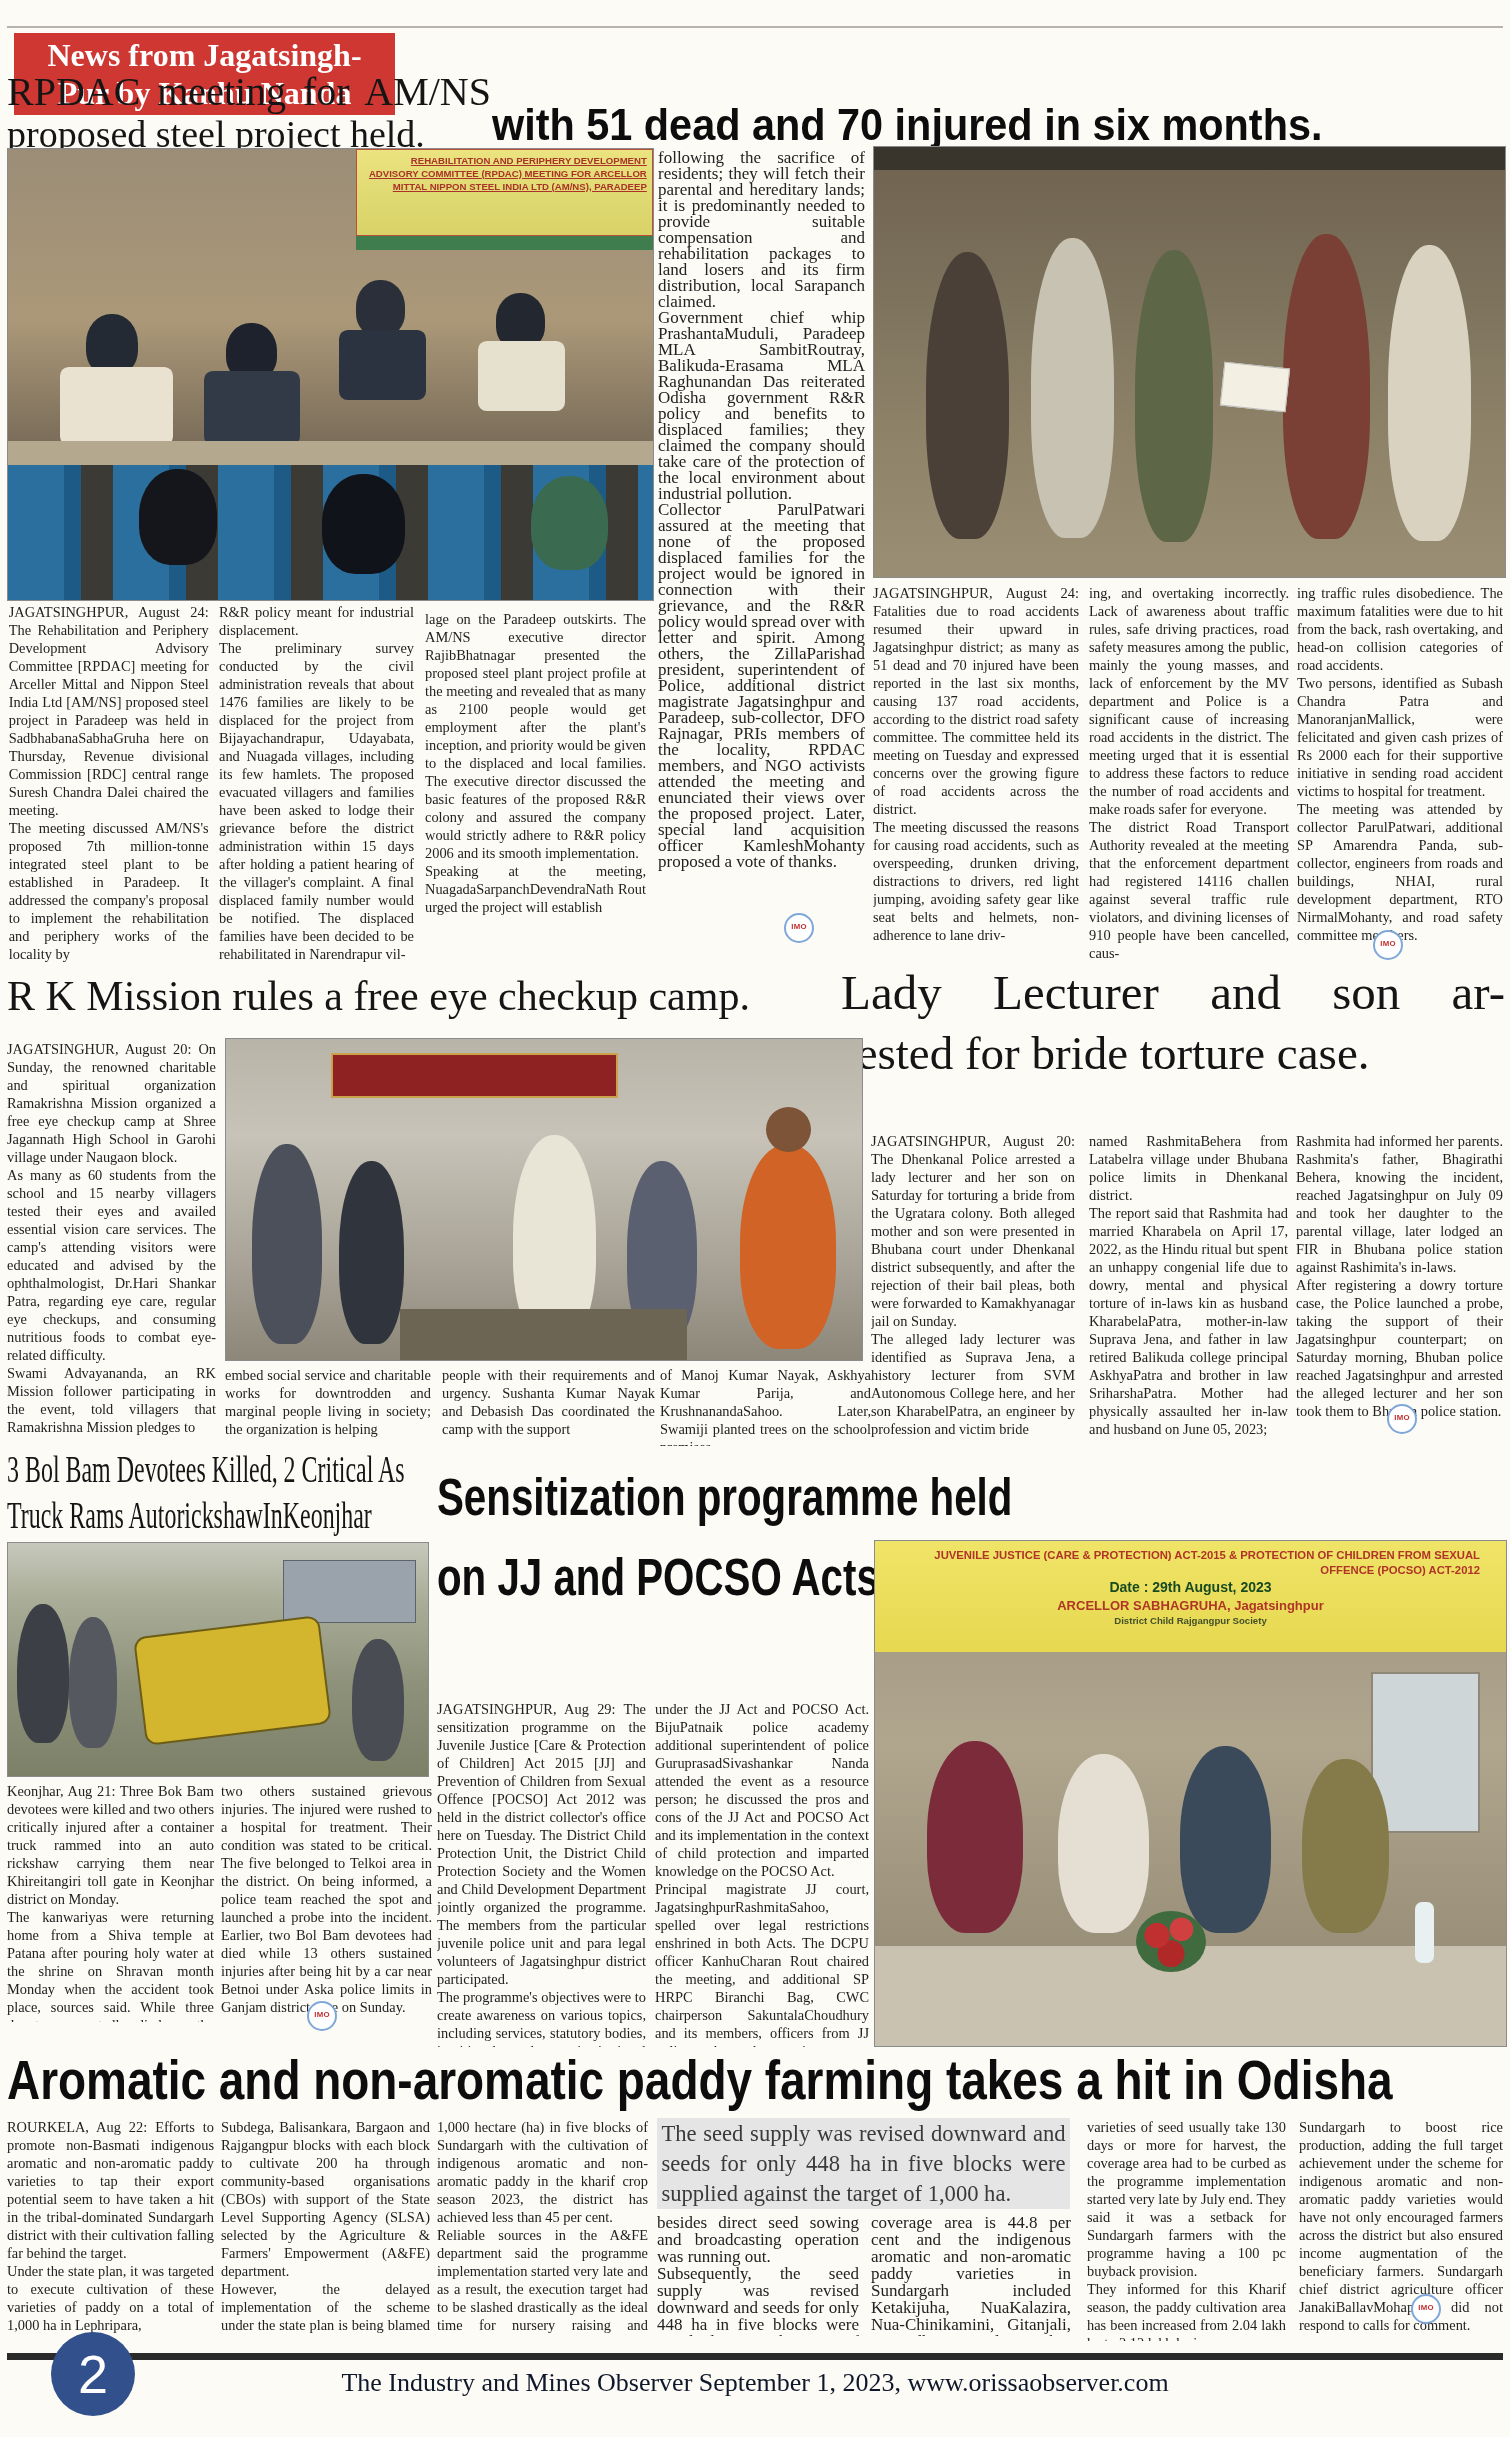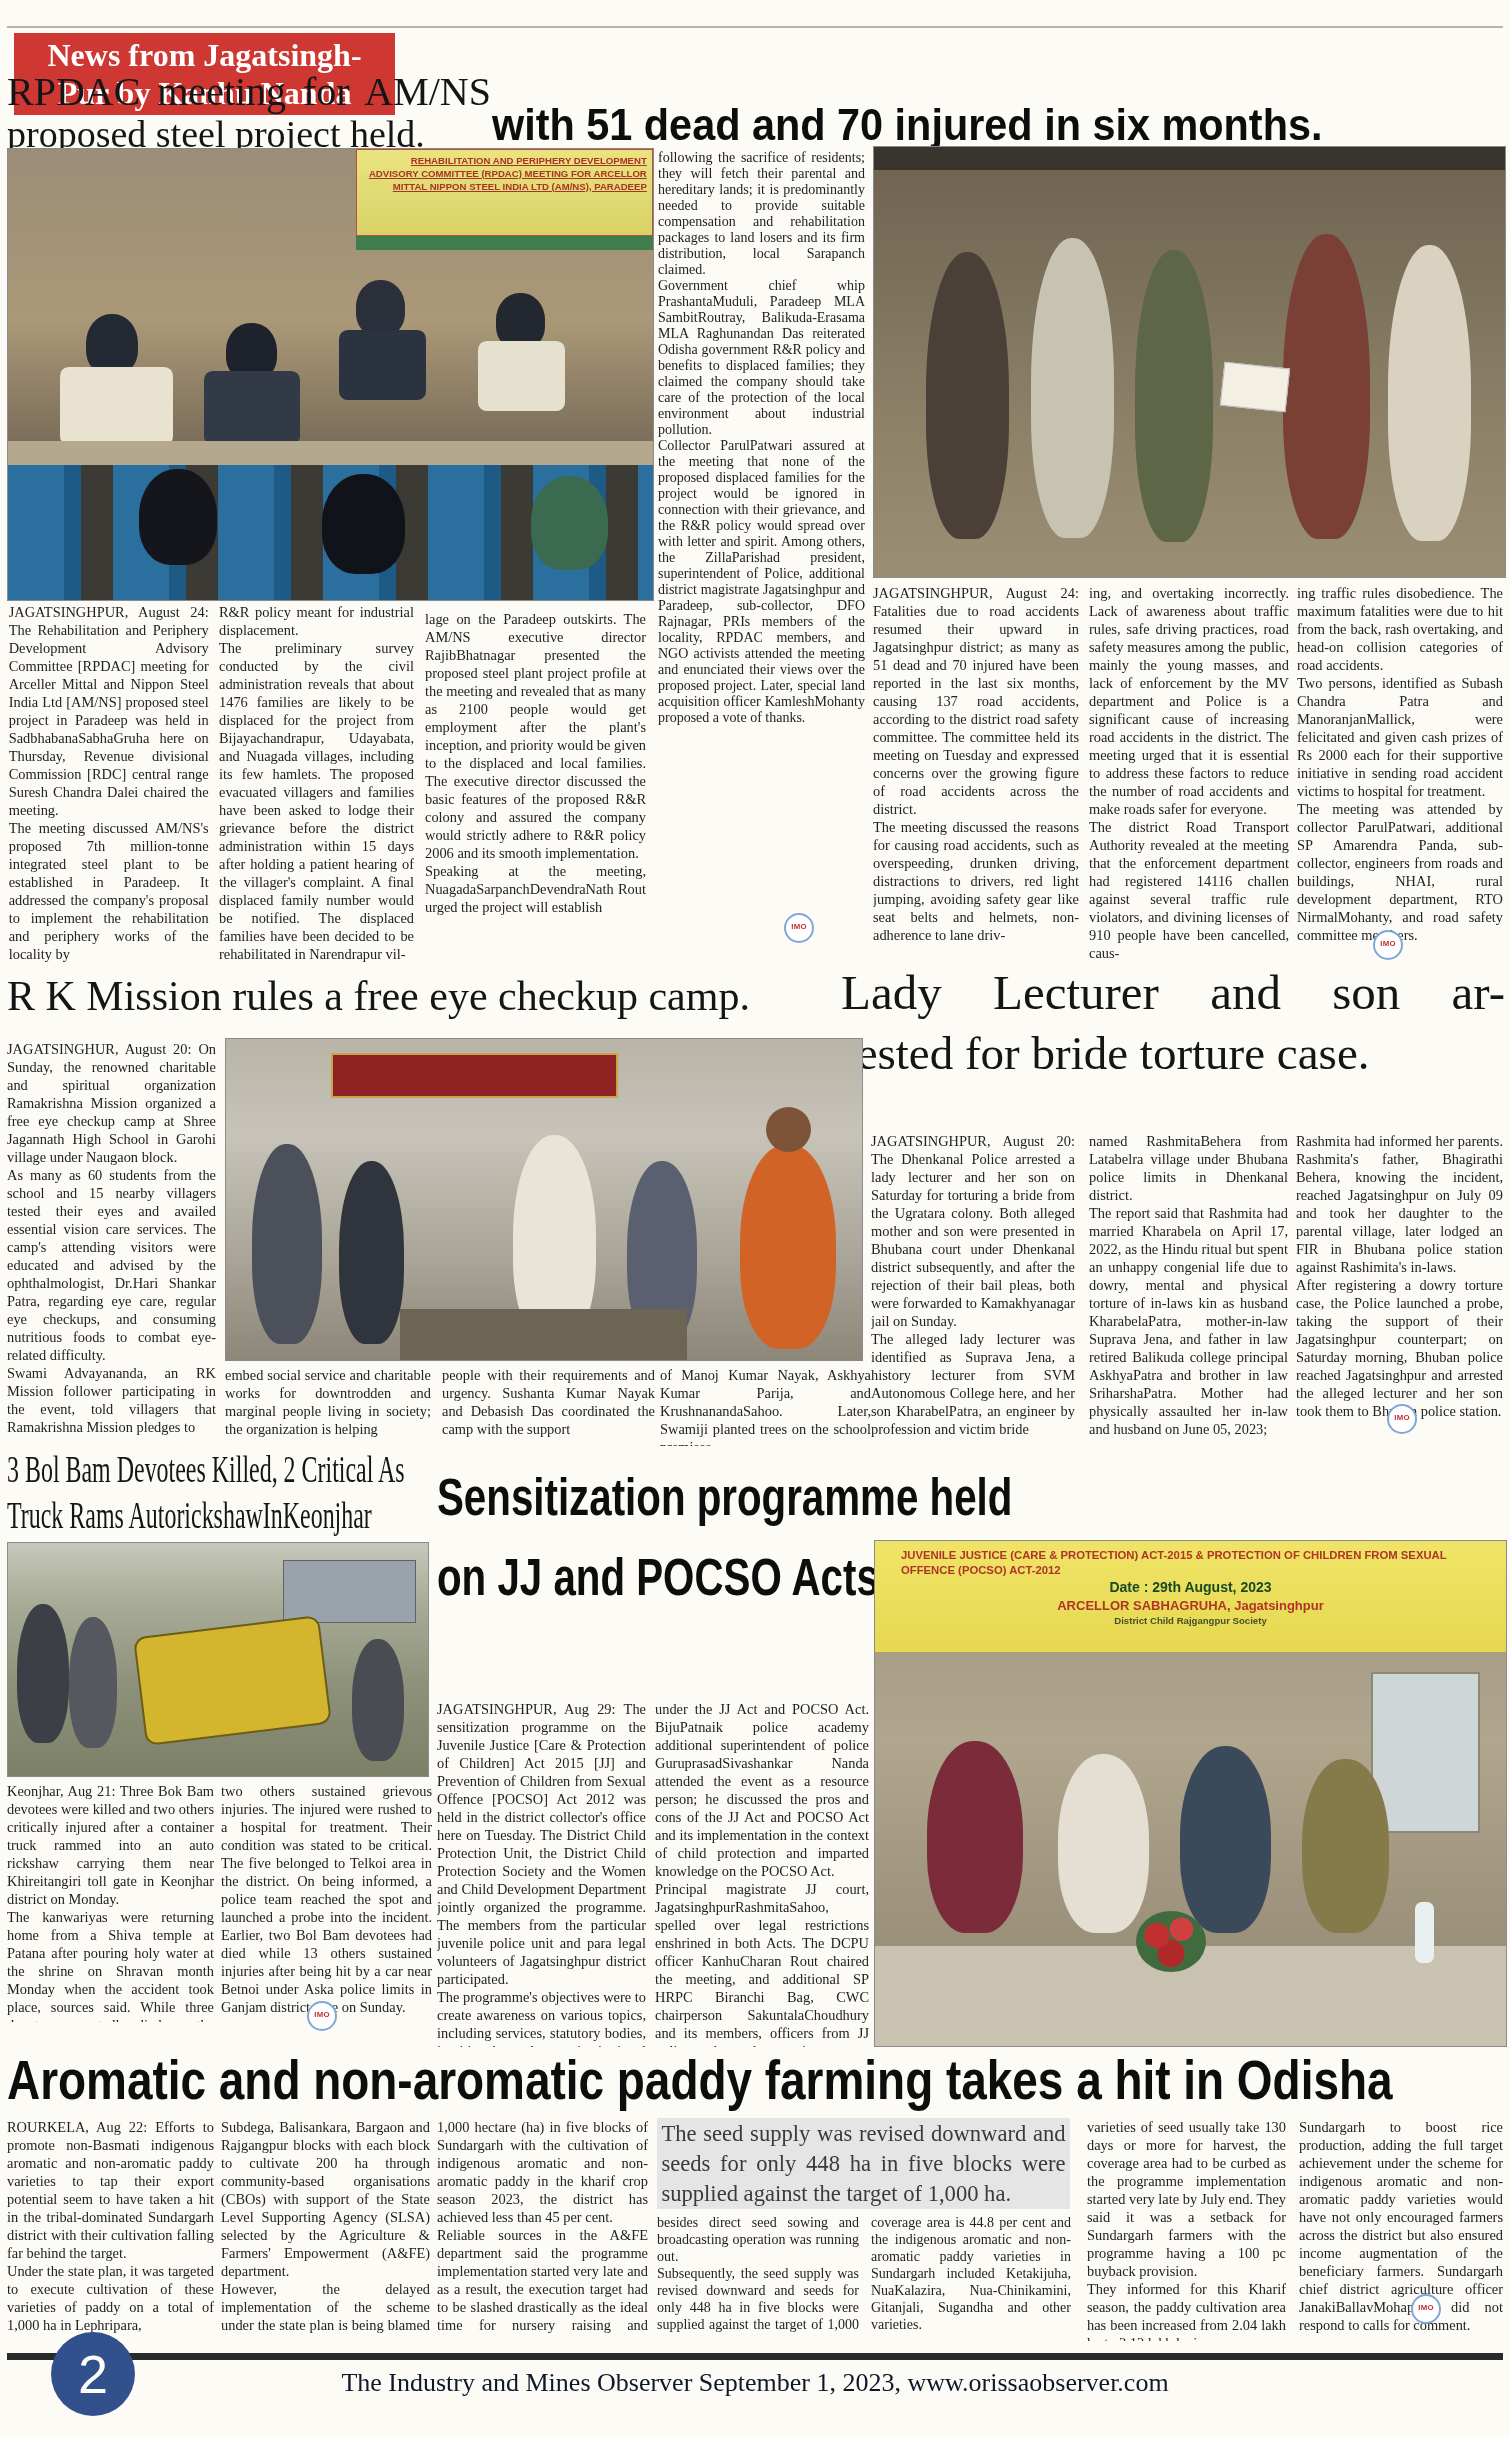--- a/index.html
+++ b/index.html
@@ -1,21 +1,21 @@
 <!DOCTYPE html>
 <html style="font-size:14px"><head>
 <meta charset="utf-8">
 <style>
   html,body{margin:0;padding:0;background:#d8d8d8;}
   #page{position:relative;width:1510px;height:2438px;background:#fcfbf6;overflow:hidden;
         font-family:"Liberation Serif",serif;color:#1f1f1f;}
   .abs{position:absolute;}
   .col{font:14.4px/18px "Liberation Serif",serif;text-align:justify;white-space:pre-line;
        color:#222;overflow:hidden;}
-  .colsm{font-size:14px;line-height:17px;}
+  .colsm{font-size:17px;line-height:17px;}
   .serifh{font-family:"Liberation Serif",serif;color:#151515;}
   .sansh{font-family:"Liberation Sans",sans-serif;font-weight:700;color:#0d0d0d;}
   .cond{display:inline-block;transform-origin:0 0;white-space:nowrap;}
   .photo{border:0.9px solid #8b8b8b;overflow:hidden;}
   .badge{width:30px;height:30px;box-sizing:border-box;border-radius:50%;border:2.6px solid #7fa7d9;
          background:#fff;color:#c02f2f;font:700 7.8px/23.5px "Liberation Sans",sans-serif;
          text-align:center;letter-spacing:0.3px;}
   .ppl{position:absolute;border-radius:48% 48% 40% 40%;}
   .justall{text-align:justify;text-align-last:justify;}
 </style>
@@ -147,21 +147,21 @@
     <span class="sansh cond" style="font-size:51px;line-height:75px;transform:scaleX(0.79);">on JJ and POCSO Acts.</span>
   </div>
 
   <div class="abs col" style="left:437px;top:1700px;width:209px;height:347px;">JAGATSINGHPUR, Aug 29: The sensitization programme on the Juvenile Justice [Care &amp; Protection of Children] Act 2015 [JJ] and Prevention of Children from Sexual Offence [POCSO] Act 2012 was held in the district collector's office here on Tuesday. The District Child Protection Unit, the District Child Protection Society and the Women and Child Development Department jointly organized the programme. The members from the particular juvenile police unit and para legal volunteers of Jagatsinghpur district participated.
 The programme's objectives were to create awareness on various topics, including services, statutory bodies, intuitional and non-institutional care, and compensation</div>
   <div class="abs col" style="left:655px;top:1700px;width:214px;height:347px;">under the JJ Act and POCSO Act. BijuPatnaik police academy additional superintendent of police GuruprasadSivashankar Nanda attended the event as a resource person; he discussed the pros and cons of the JJ Act and POCSO Act and its implementation in the context of child protection and imparted knowledge on the POCSO Act.
 Principal magistrate JJ court, JagatsinghpurRashmitaSahoo, spelled over legal restrictions enshrined in both Acts. The DCPU officer KanhuCharan Rout chaired the meeting, and additional SP HRPC Biranchi Bag, CWC chairperson SakuntalaChoudhury and its members, officers from JJ police spoke on the occasion.</div>
 
   <div class="abs photo" style="left:874px;top:1540px;width:631px;height:505px;background:linear-gradient(180deg,#9f9480 0%,#b0a58d 40%,#8f8670 100%);">
     <div class="abs" style="left:0;top:0;width:100%;height:111px;background:linear-gradient(#f0e468,#e6d84f);overflow:hidden;">
-      <div style="font:700 11.3px/15px 'Liberation Sans',sans-serif;color:#b03428;text-align:left;padding:7px 26px 0;">JUVENILE JUSTICE (CARE &amp; PROTECTION) ACT-2015 &amp; PROTECTION OF CHILDREN FROM SEXUAL OFFENCE (POCSO) ACT-2012</div>
+      <div style="font:700 11.3px/15px 'Liberation Sans',sans-serif;color:#b03428;text-align:right;padding:7px 26px 0;">JUVENILE JUSTICE (CARE &amp; PROTECTION) ACT-2015 &amp; PROTECTION OF CHILDREN FROM SEXUAL OFFENCE (POCSO) ACT-2012</div>
       <div style="font:700 14px/19px 'Liberation Sans',sans-serif;color:#184a22;text-align:center;">Date : 29th August, 2023</div>
       <div style="font:700 13px/17.4px 'Liberation Sans',sans-serif;color:#b03428;text-align:center;">ARCELLOR SABHAGRUHA, Jagatsinghpur</div>
       <div style="font:700 9.6px/13px 'Liberation Sans',sans-serif;color:#44502a;text-align:center;">District Child Rajgangpur Society</div>
     </div>
     <div class="abs" style="right:26px;top:131px;width:105px;height:157px;background:#cfd6d8;border:2.6px solid #8e8878;"></div>
     <div class="ppl" style="left:52px;top:200px;width:96px;height:192px;background:#7c2b3a;"></div>
     <div class="ppl" style="left:183px;top:213px;width:91px;height:179px;background:#e4dfd2;"></div>
     <div class="ppl" style="left:305px;top:205px;width:91px;height:187px;background:#3a4a5a;"></div>
     <div class="ppl" style="left:427px;top:218px;width:87px;height:174px;background:#857a4a;"></div>
     <div class="abs" style="left:0;bottom:0;width:100%;height:100px;background:#cac2b0;"></div>

